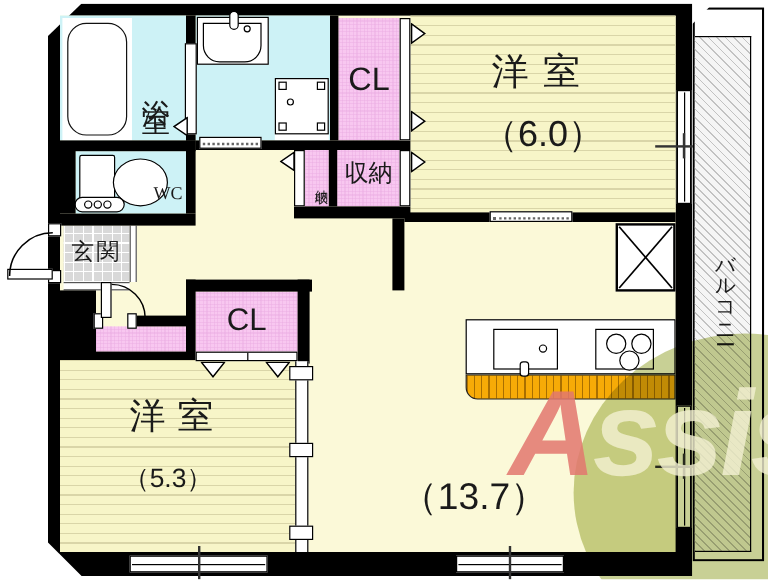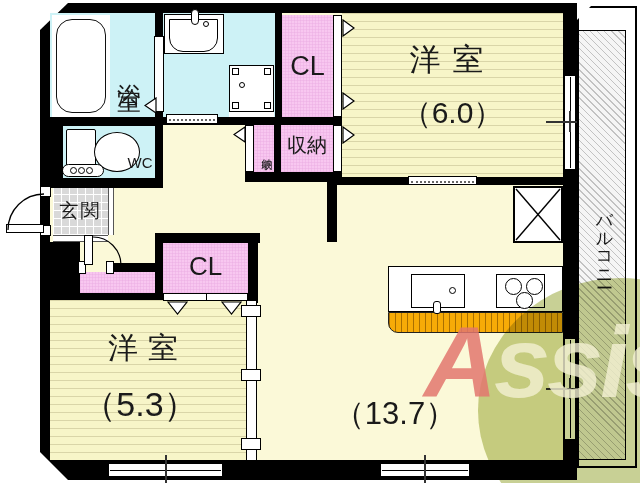--- a/index.html
+++ b/index.html
@@ -73,21 +73,21 @@
   <div class="whitebox" style="left:264px;top:102px;width:7px;height:7px;"></div>
   <div class="whitebox" style="left:239px;top:82px;width:6px;height:6px;border-radius:50%;"></div>
 
   <div class="abs cyan" style="left:63px;top:126px;width:92px;height:52px;"></div>
   <div class="whitebox" style="left:66px;top:129px;width:30px;height:40px;border-width:1.3px;border-radius:2px;"></div>
   <div class="whitebox" style="left:94px;top:132px;width:46px;height:40px;border-width:1.3px;border-radius:50%;"></div>
   <div class="whitebox" style="left:62px;top:164px;width:42px;height:13px;border-radius:7px;"></div>
   <div class="whitebox" style="left:70px;top:167px;width:7px;height:7px;border-radius:50%;"></div>
   <div class="whitebox" style="left:78px;top:167px;width:7px;height:7px;border-radius:50%;"></div>
   <div class="whitebox" style="left:86px;top:167px;width:7px;height:7px;border-radius:50%;"></div>
-  <div class="label" style="left:122px;top:155px;width:36px;font-size:15px;">WC</div>
+  <div class="label" style="left:122px;top:155px;width:36px;font-size:15px;font-family:Liberation Serif, serif;">WC</div>
 
   <div class="abs tile" style="left:53px;top:188px;width:55px;height:47px;"></div>
   <div class="abs" style="left:108px;top:188px;width:6px;height:47px;background:#fff;border-left:1px solid #555;border-right:1px solid #555;"></div>
   <div class="abs" style="left:53px;top:235px;width:55px;height:7px;background:#fff;border-top:1px solid #555;border-bottom:1px solid #555;"></div>
   <div class="label" style="left:53px;top:201px;width:55px;font-size:19px;letter-spacing:2px;">玄関</div>
 
   <div class="abs pink" style="left:282px;top:15px;width:51px;height:102px;"></div>
   <div class="label" style="left:282px;top:52px;width:51px;font-size:27px;">CL</div>
 
   <div class="abs pink" style="left:254px;top:125px;width:20px;height:47px;"></div>
@@ -100,21 +100,21 @@
   <div class="label" style="left:163px;top:253px;width:85px;font-size:26px;">CL</div>
 
   <div class="abs pink" style="left:80px;top:272px;width:75px;height:21px;"></div>
 
   <div class="abs striped" style="left:342px;top:13px;width:221px;height:164px;"></div>
   <div class="label" style="left:342px;top:44px;width:221px;font-size:31px;letter-spacing:12px;">洋室</div>
   <div class="label" style="left:342px;top:97px;width:221px;font-size:30px;">（6.0）</div>
 
   <div class="abs striped" style="left:50px;top:300px;width:196px;height:160px;"></div>
   <div class="label" style="left:50px;top:332px;width:196px;font-size:30px;letter-spacing:10px;">洋室</div>
-  <div class="label" style="left:50px;top:387px;width:180px;font-size:34px;">（5.3）</div>
+  <div class="label" style="left:50px;top:387px;width:180px;font-size:22px;">（5.3）</div>
 
   <div class="label" style="left:275px;top:398px;width:240px;font-size:31px;">（13.7）</div>
 
   <div class="whitebox" style="left:388px;top:266px;width:175px;height:46px;border-width:1.3px;"></div>
   <div class="abs orange" style="left:388px;top:312px;width:175px;height:21px;"></div>
   <div class="whitebox" style="left:411px;top:274px;width:54px;height:34px;border-width:1.2px;"></div>
   <div class="whitebox" style="left:433px;top:301px;width:8px;height:13px;border-radius:3px;"></div>
   <div class="whitebox" style="left:449px;top:287px;width:7px;height:7px;border-radius:50%;"></div>
   <div class="whitebox" style="left:496px;top:274px;width:49px;height:34px;border-width:1.2px;"></div>
   <div class="whitebox" style="left:505px;top:278px;width:17px;height:17px;border-radius:50%;border-width:1.2px;"></div>

